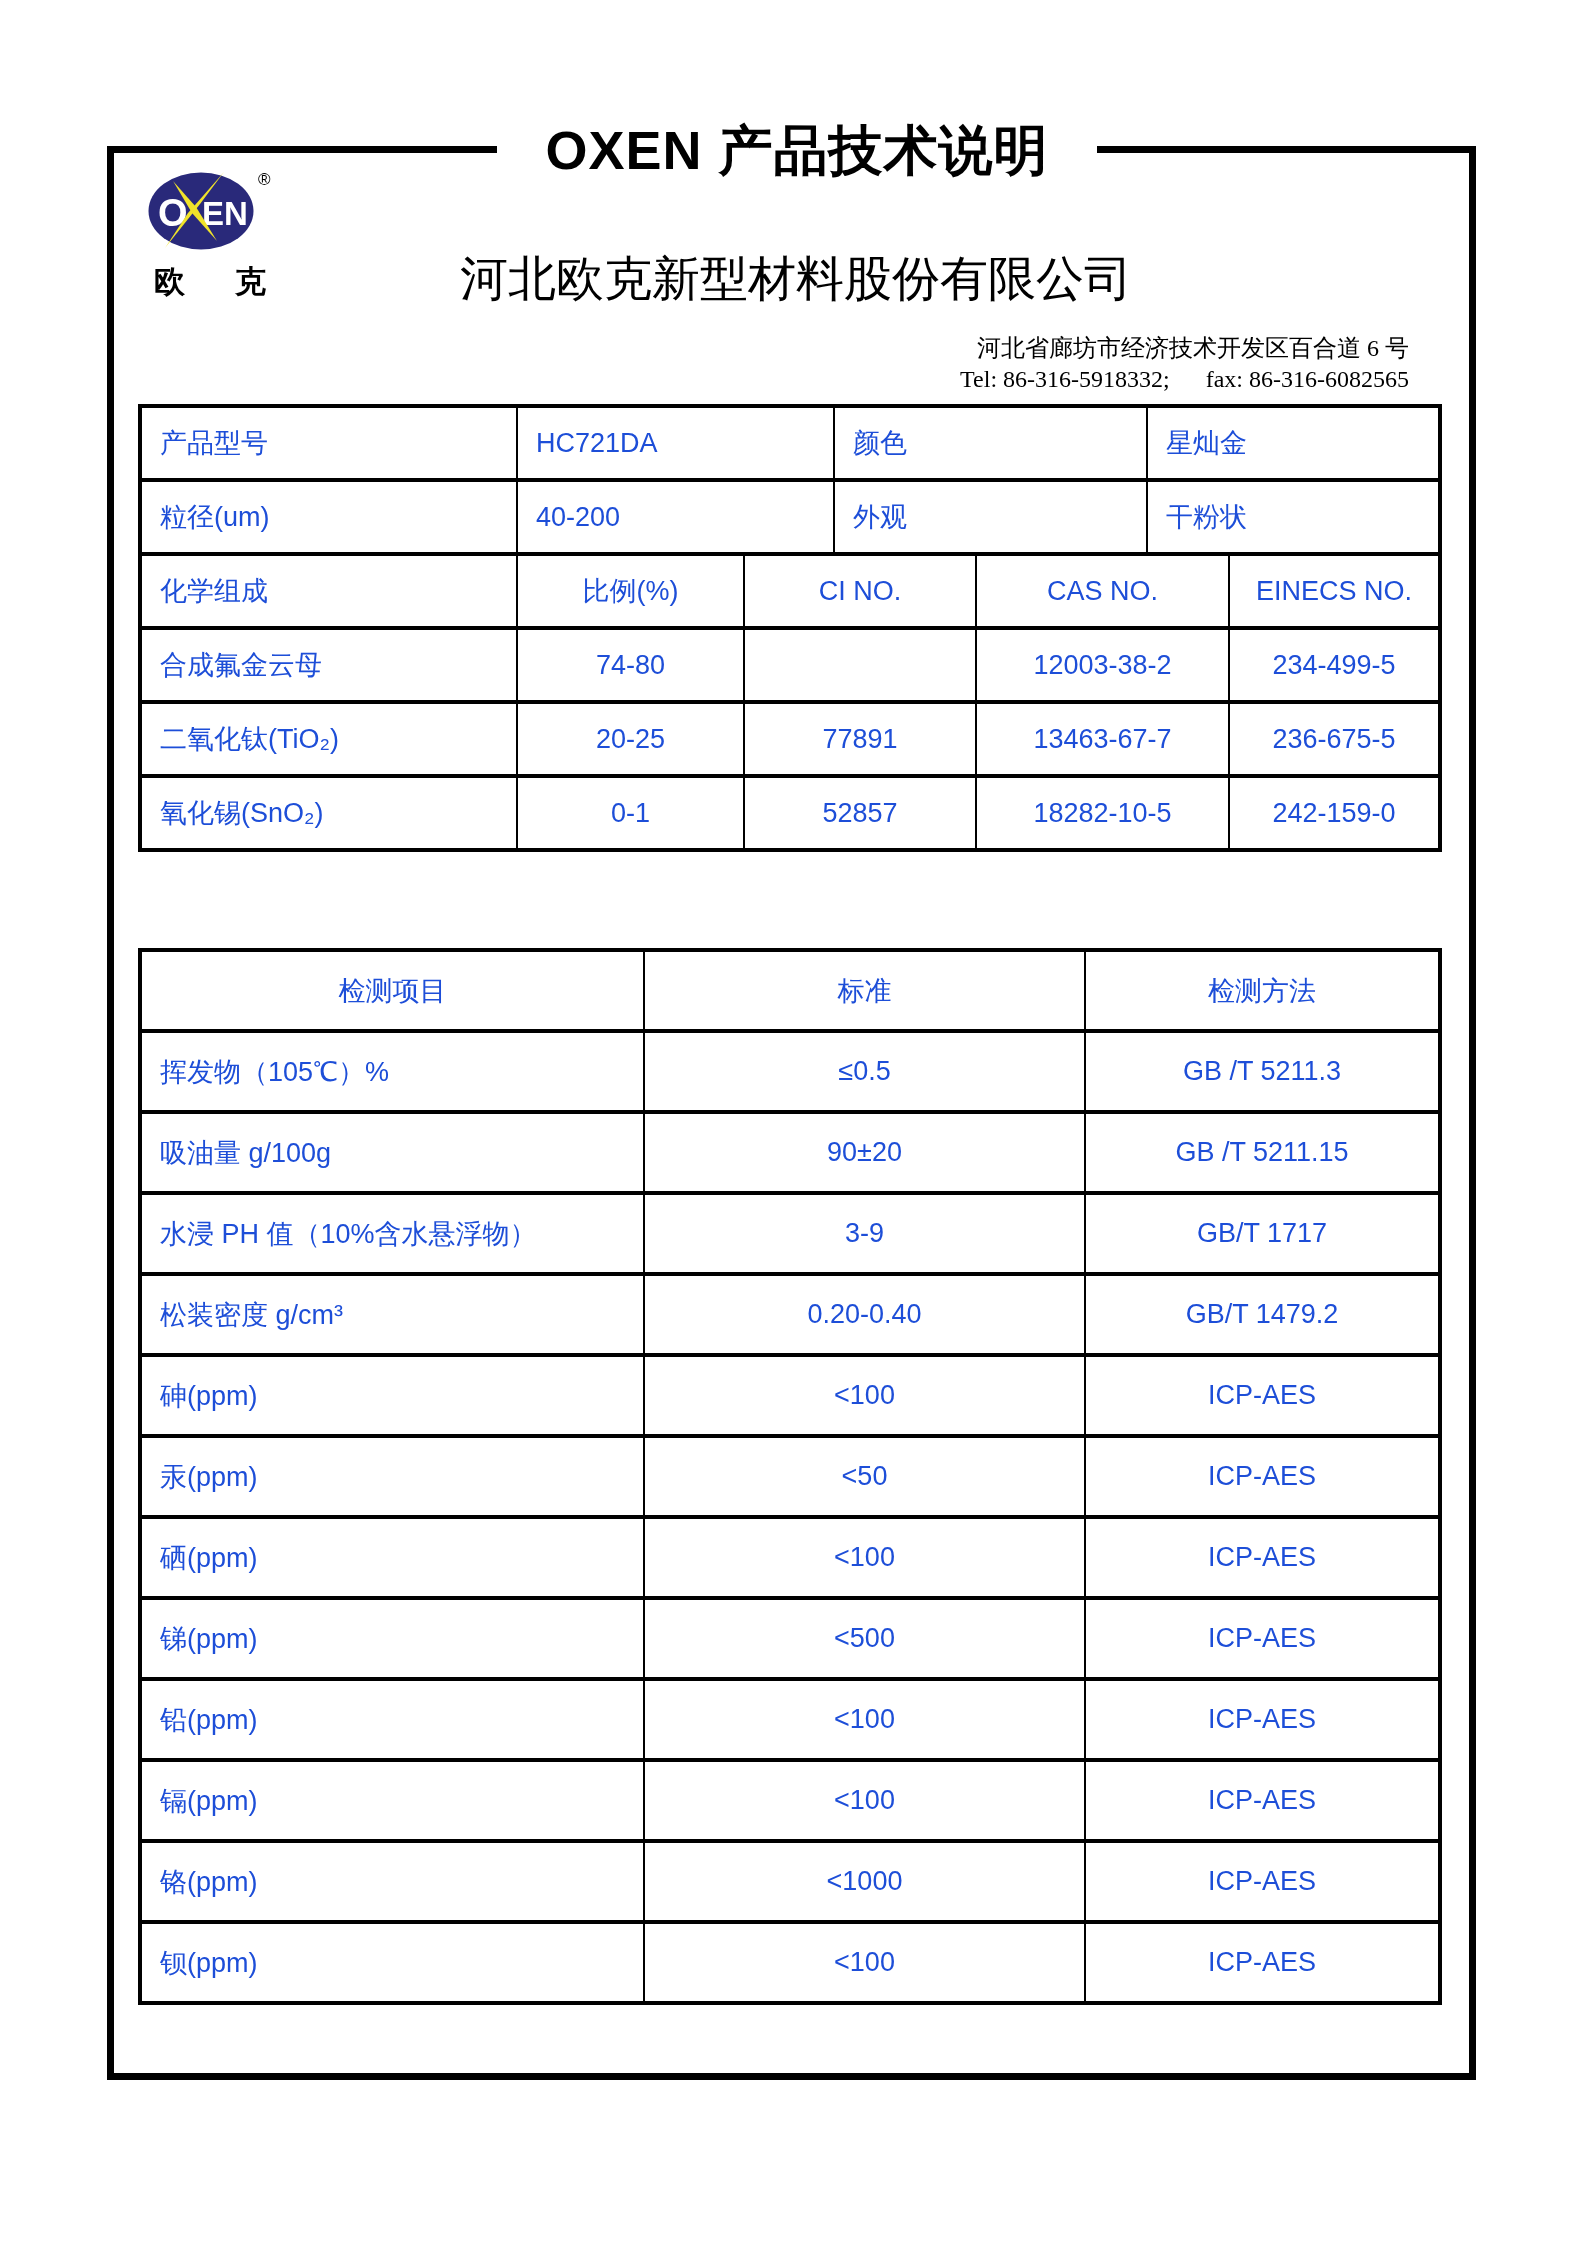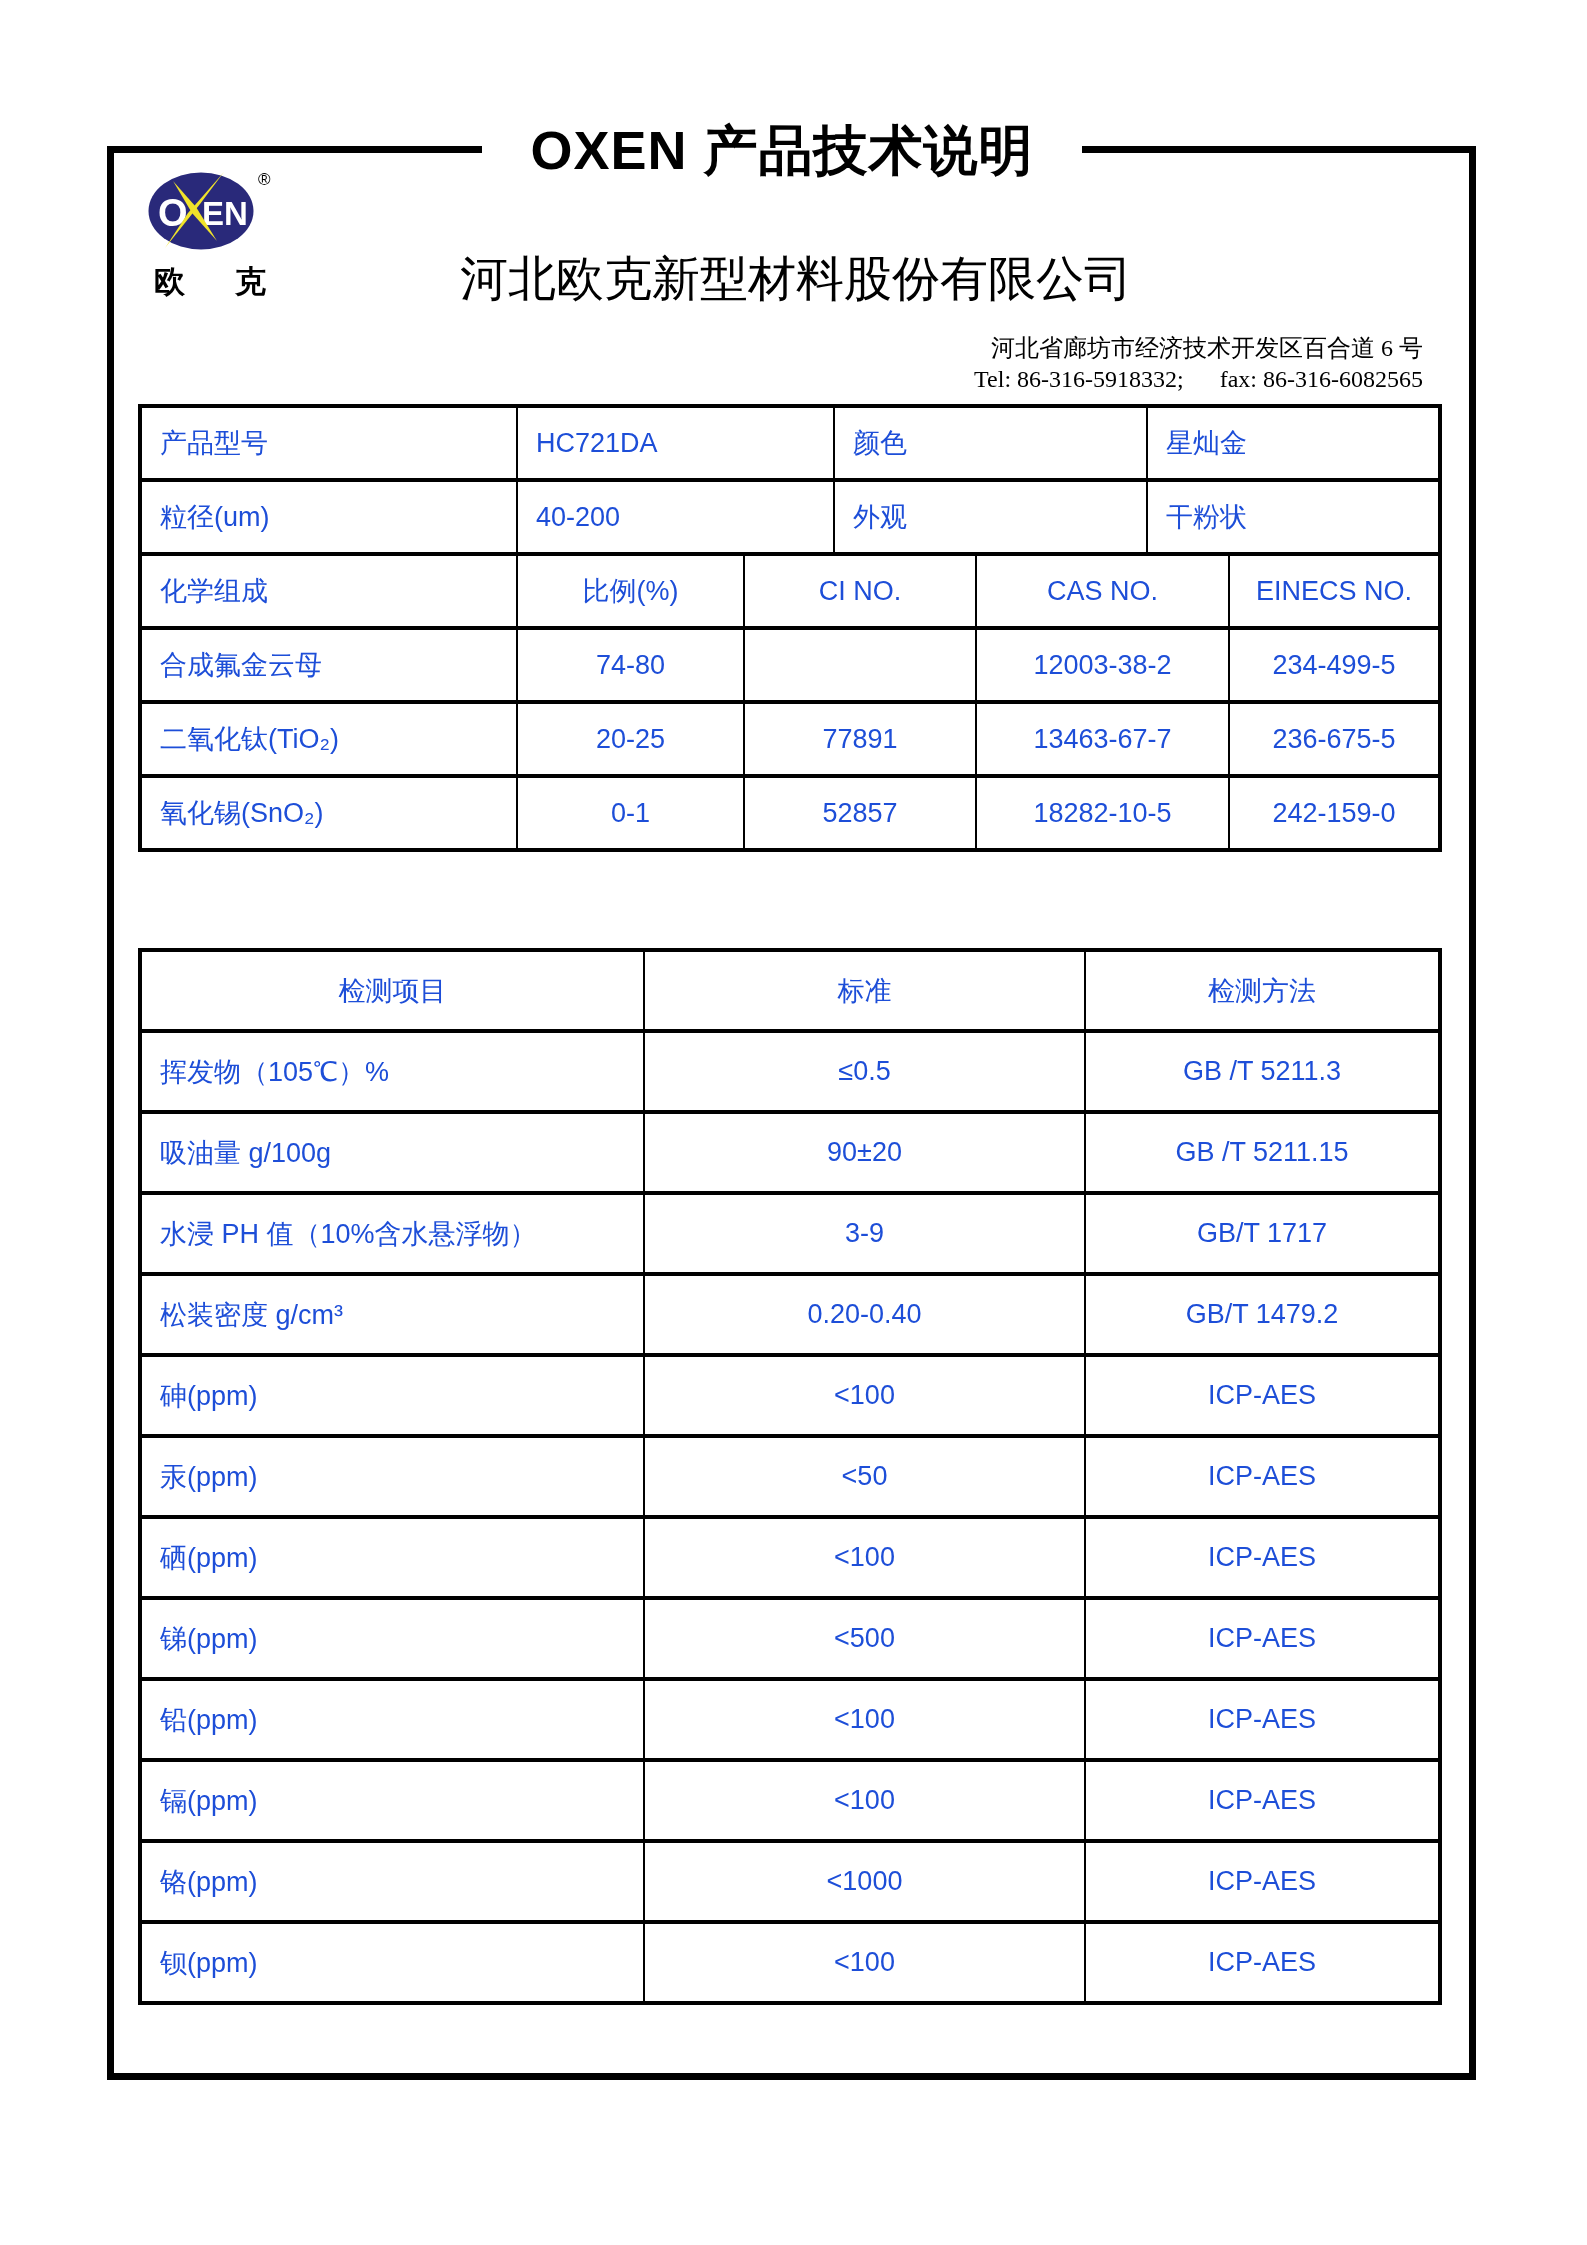--- a/index.html
+++ b/index.html
@@ -1,36 +1,36 @@
 <!DOCTYPE html>
 <html><head>
 <meta charset="utf-8">
 <style>
   html,body{margin:0;padding:0;background:#ffffff;}
   .page{position:relative;width:1587px;height:2245px;background:#ffffff;overflow:hidden;
         font-family:"Liberation Sans",sans-serif;color:#000;}
 
   
-  .doc-title{position:absolute;left:482px;top:70px;width:600px;height:86px;line-height:88px;
+  .doc-title{position:absolute;left:497px;top:70px;width:600px;height:86px;line-height:88px;
              background:#ffffff;text-align:center;font-size:54px;font-weight:700;
              letter-spacing:1px;z-index:3;font-family:"Liberation Sans",sans-serif;}
 
   
   .frame{position:absolute;left:107px;top:146px;width:1369px;height:1934px;box-sizing:border-box;
          border:7px solid #000;background:#ffffff;}
 
   
   .logo-block{position:absolute;left:34px;top:14px;width:170px;}
   .logo-caption{display:flex;justify-content:space-between;width:112px;padding:2px 4px 0 6px;
                 font-size:31px;font-weight:700;font-family:"Liberation Sans",sans-serif;}
 
   
   .company-name{position:absolute;left:318px;top:94px;width:820px;font-size:48px;
                 font-family:"Liberation Serif","DejaVu Serif",serif;white-space:nowrap;margin-left:28px;}
-  .address-block{position:absolute;right:46px;top:180px;text-align:right;
+  .address-block{position:absolute;right:60px;top:180px;text-align:right;
                  font-family:"Liberation Serif","DejaVu Serif",serif;font-size:24px;line-height:31px;}
 
   
   .tblwrap1{position:absolute;left:24px;top:251px;width:1300px;}
   .tblwrap2{position:absolute;left:24px;top:795px;width:1164px;}
   table.tbl{border-collapse:collapse;table-layout:fixed;width:1300px;border:4px solid #000;
             font-family:"Liberation Sans",sans-serif;font-size:27px;color:#1d4ed8;}
   table.tbl td{border:2px solid #000;border-top-width:4px;border-bottom-width:4px;
                padding:0 18px;vertical-align:middle;overflow:hidden;white-space:nowrap;}
   table.t1 td{height:70px;}

